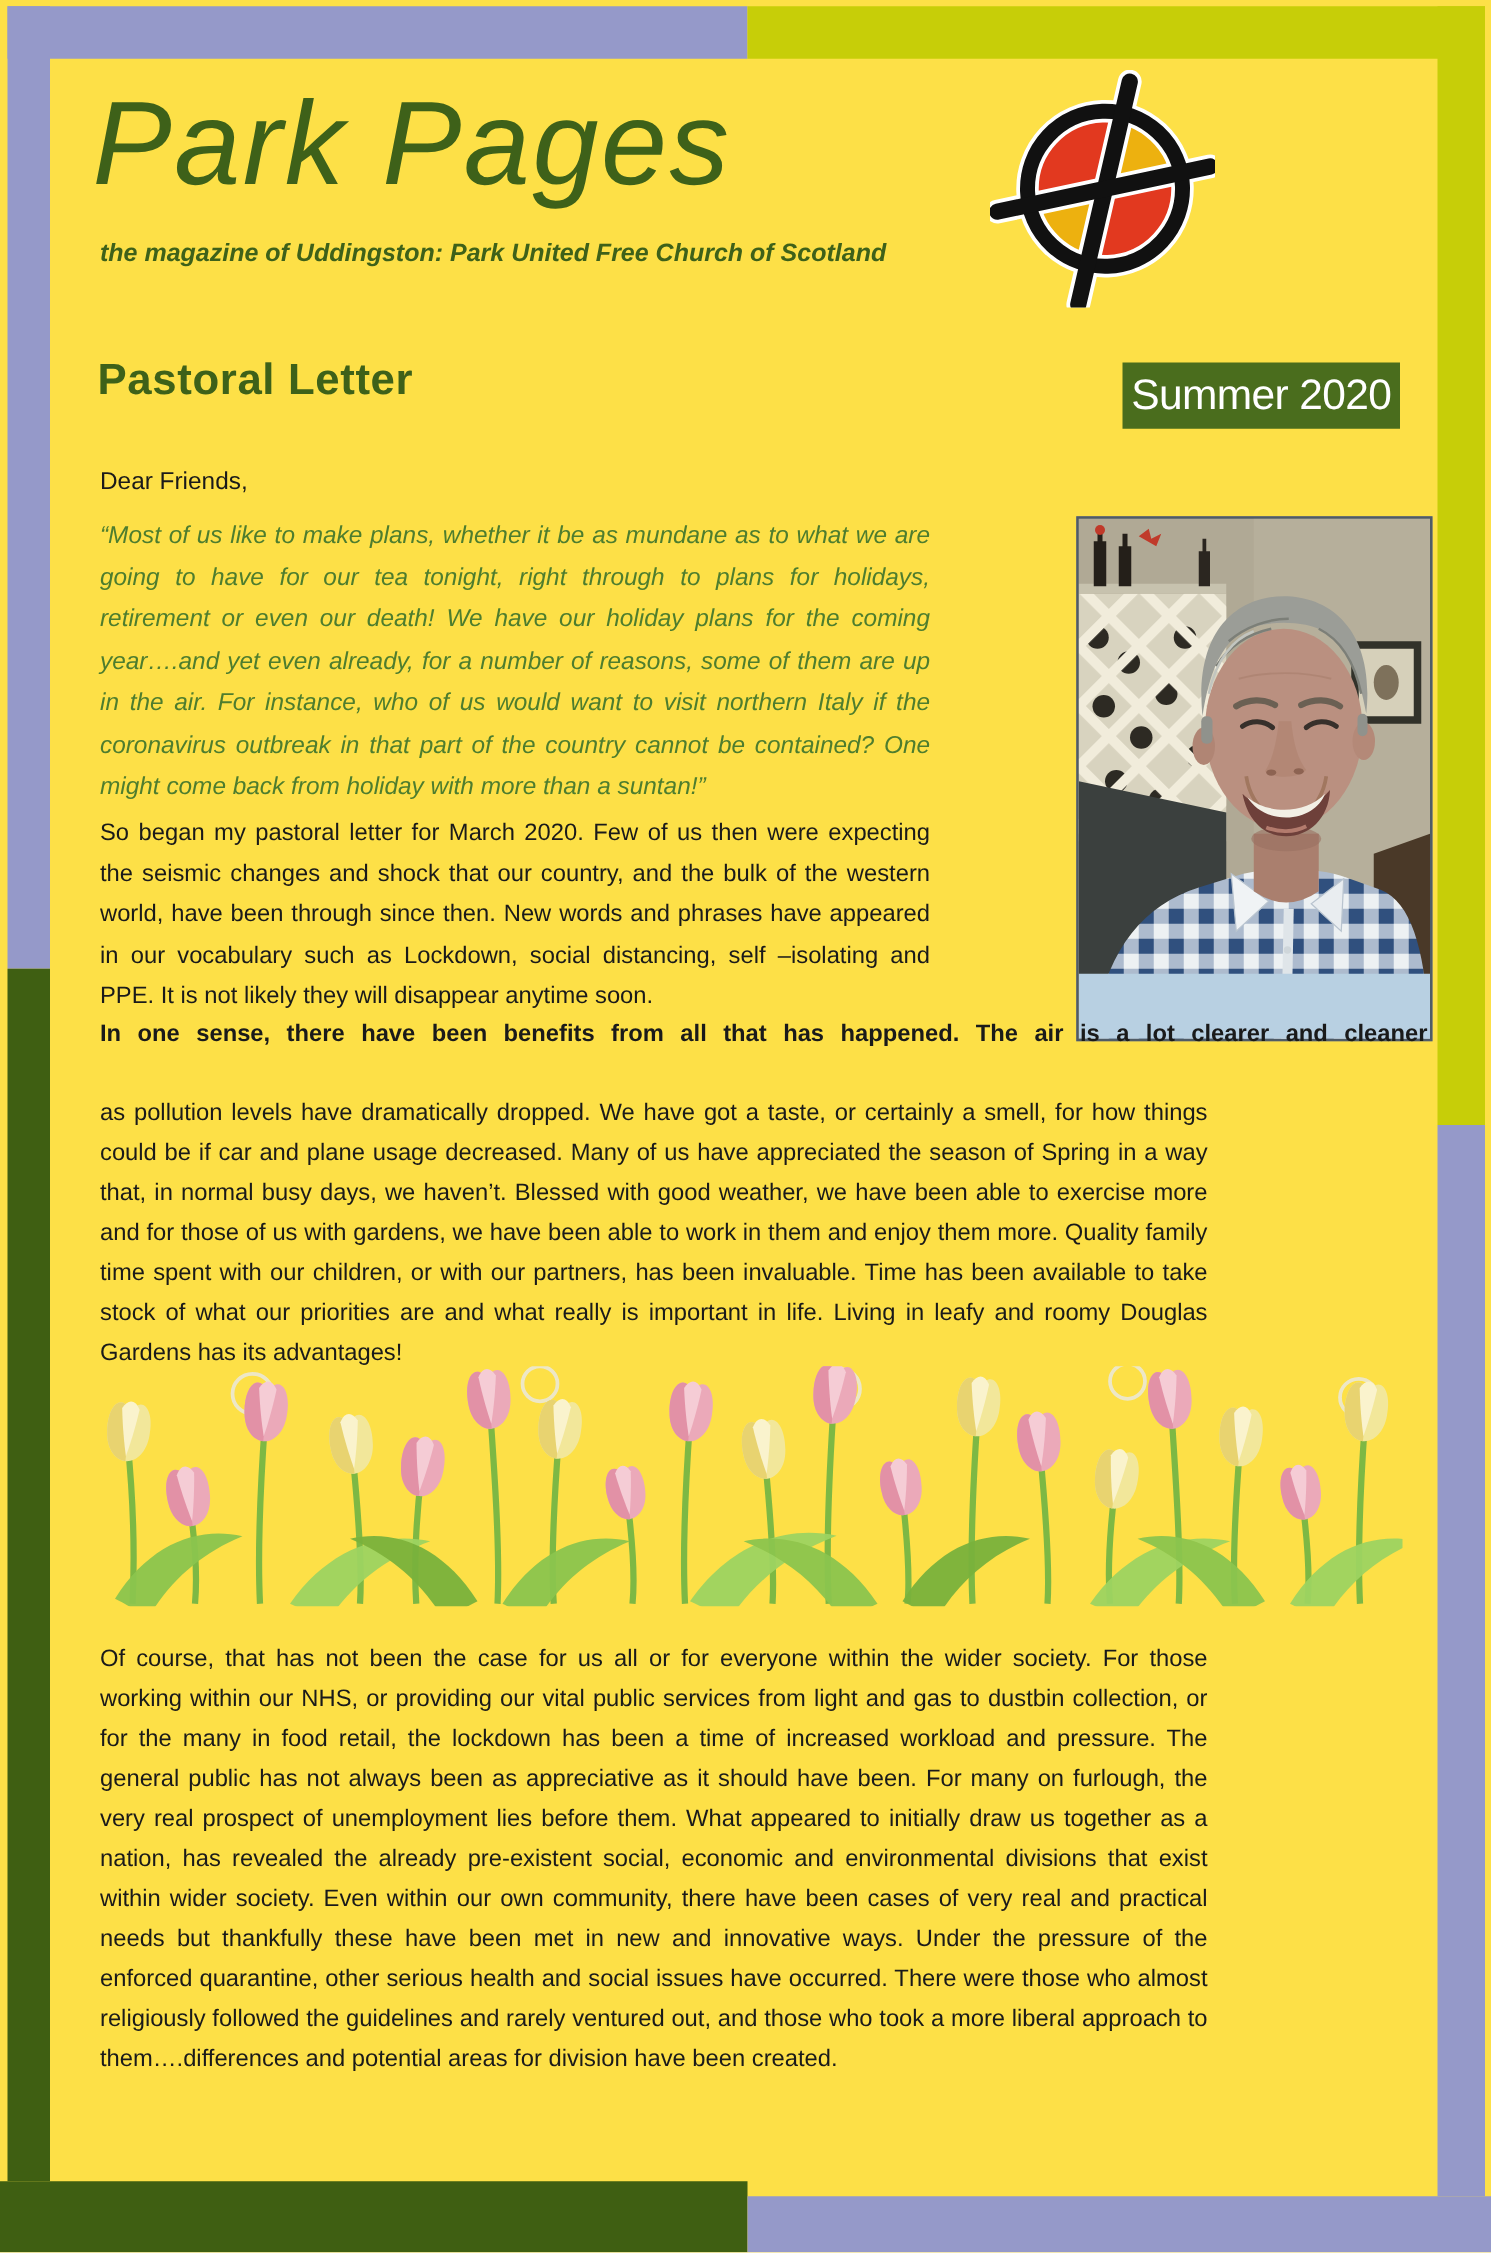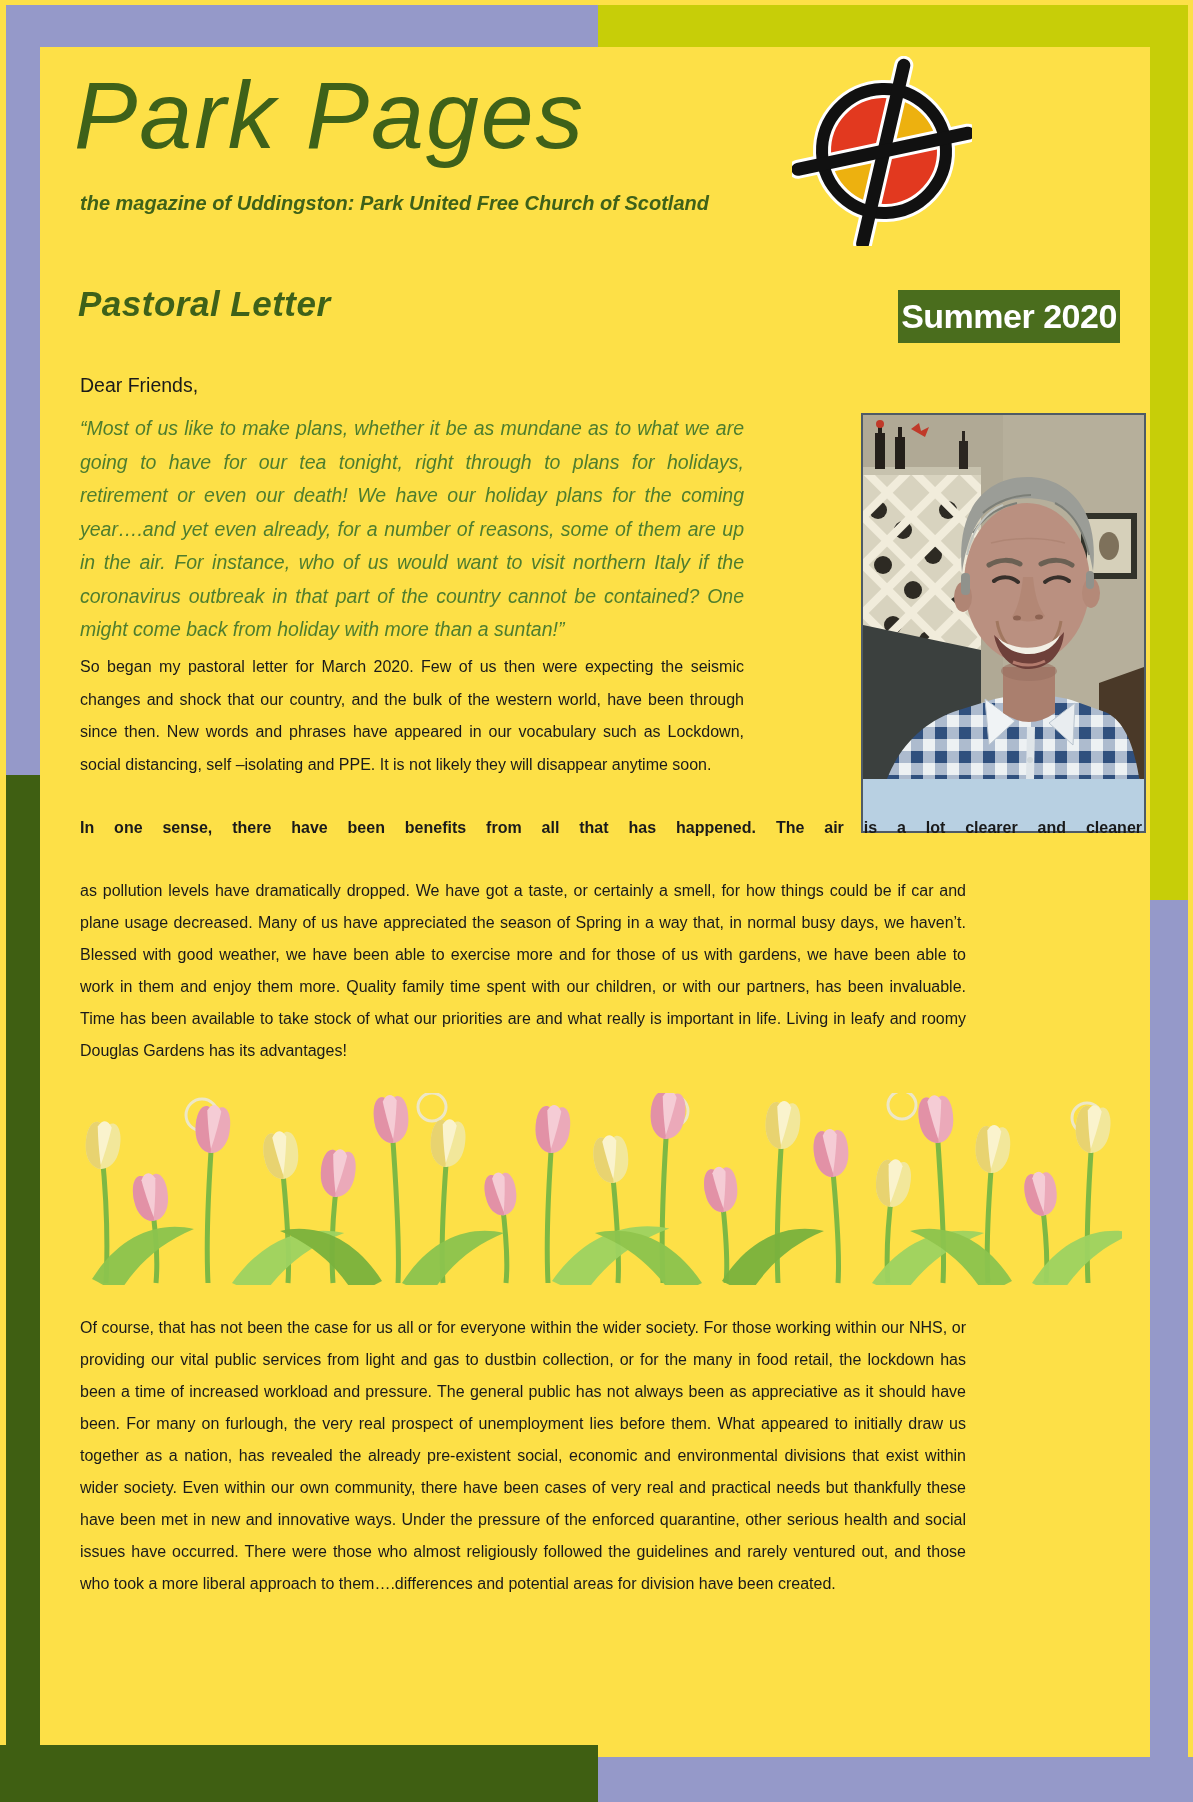--- a/index.html
+++ b/index.html
@@ -8,26 +8,26 @@
   
   .band{position:absolute;}
   .lav{background:#9599c9;}
   .olive{background:#c7ce08;}
   .dgreen{background:#3f5f12;}
   
   .mast-title{position:absolute;left:74px;top:66px;font-size:95px;font-style:italic;
               font-weight:400;color:#3e6119;letter-spacing:2px;line-height:1.05;}
   .mast-sub{position:absolute;left:80px;top:192px;font-size:20px;font-weight:bold;color:#3e6119;font-style:italic;}
   .section-heading{position:absolute;left:78px;top:284px;font-size:35px;font-weight:bold;
-                   color:#3e6119;letter-spacing:0.5px;font-style:italic;}
+                   color:#3e6119;letter-spacing:0.5px;}
   .issue-badge{position:absolute;left:898px;top:290px;width:222px;height:53px;background:#4a6d1d;
-               color:#ffffff;font-size:34px;font-weight:bold;text-align:center;line-height:53px;
+               color:#ffffff;font-size:34px;font-weight:normal;text-align:center;line-height:53px;
                letter-spacing:-0.5px;}
   
-  .bodytext{position:absolute;font-size:16px;line-height:32px;text-align:justify;color:#1a1a1a;}
+  .bodytext{position:absolute;font-size:19px;line-height:32px;text-align:justify;color:#1a1a1a;}
   .salutation{position:absolute;left:80px;top:374px;font-size:19.5px;color:#1a1a1a;}
   .quote{left:80px;top:412px;width:664px;font-size:19.5px;line-height:33.5px;
          font-style:italic;color:#4e7d2e;}
   .para-march{left:80px;top:651px;width:664px;line-height:32.5px;}
   .para-benefits-line1{left:80px;top:812px;width:1062px;text-align:justify;
                        -moz-text-align-last:justify;text-align-last:justify;white-space:normal;font-weight:bold;}
   .para-benefits-rest{left:80px;top:875px;width:886px;}
   .para-society{left:80px;top:1312px;width:886px;}
   .ital{}
   

